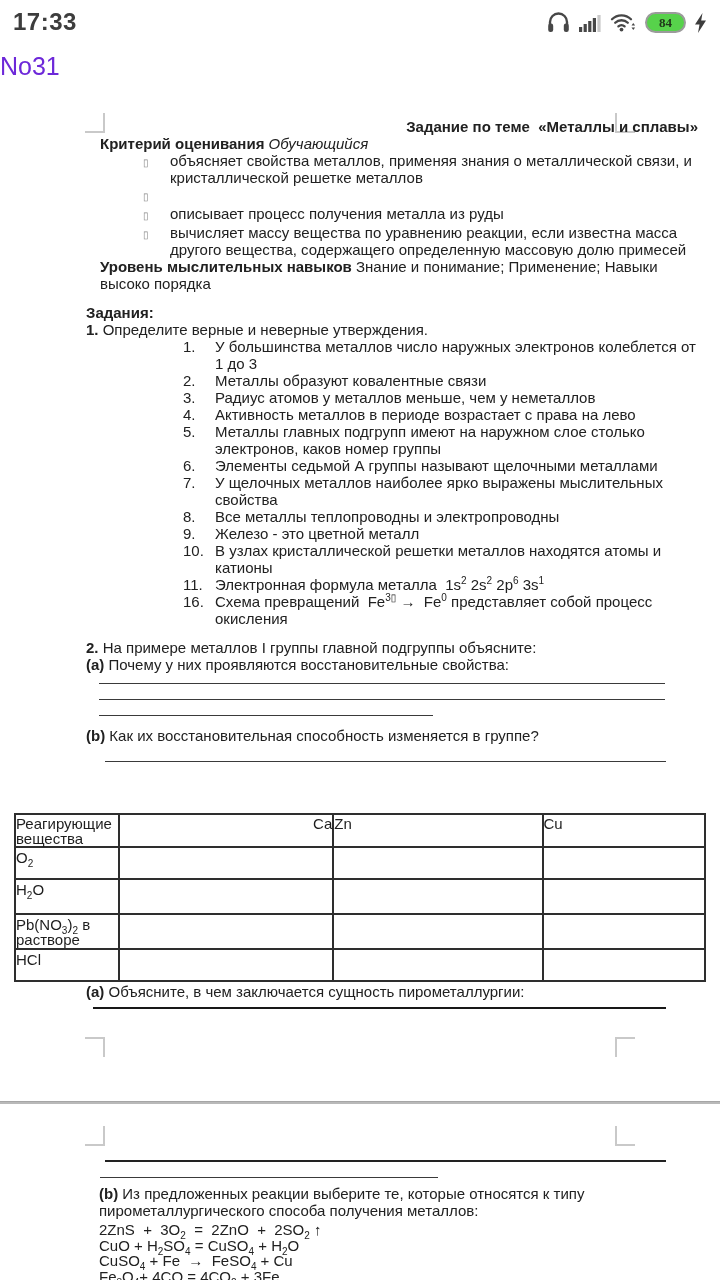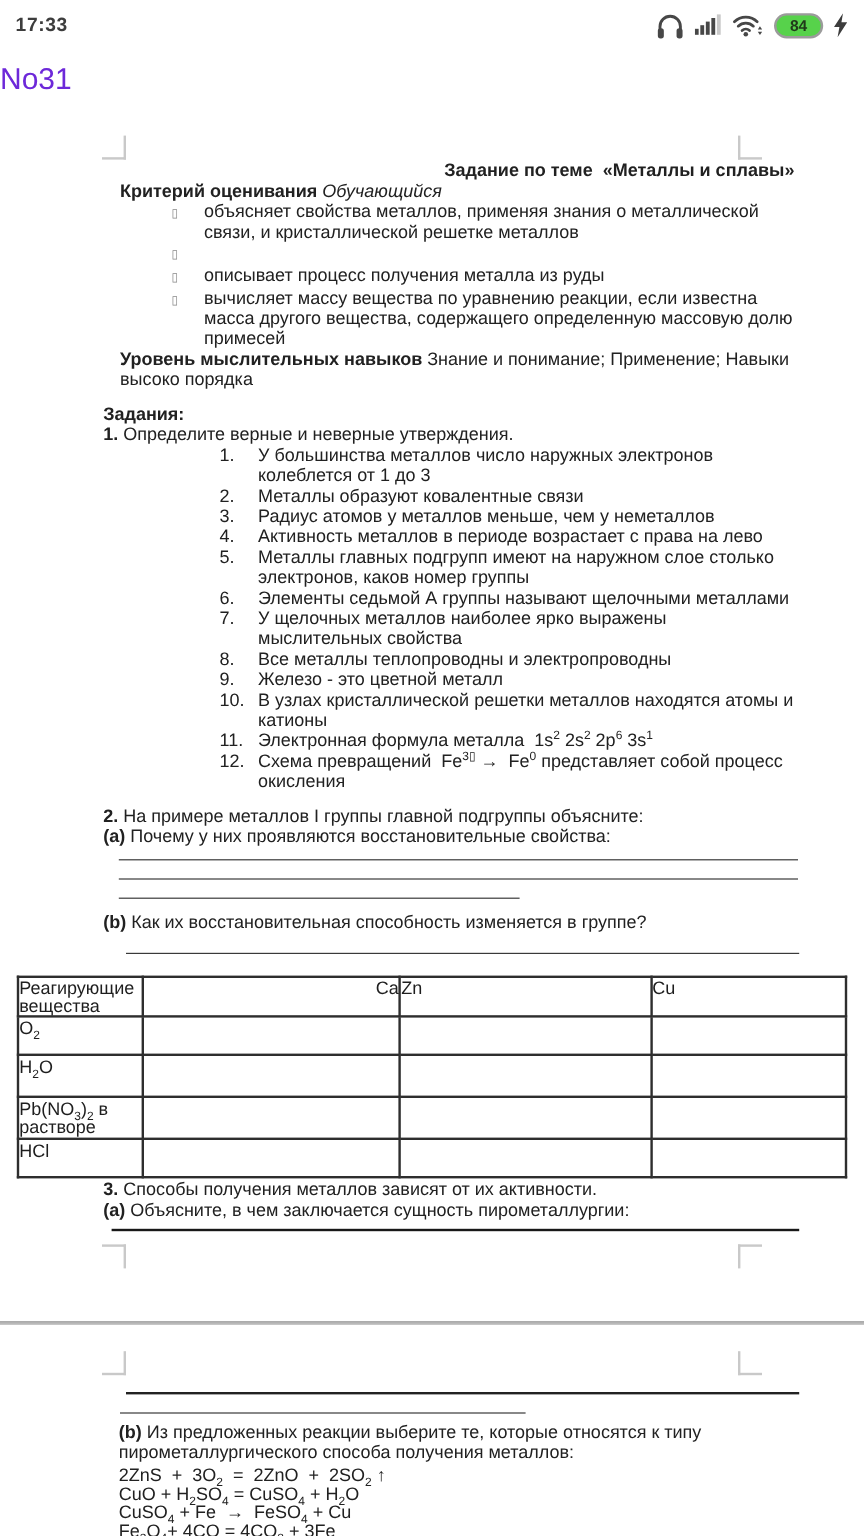--- a/index.html
+++ b/index.html
@@ -4,39 +4,39 @@
 <style>
   * { margin:0; padding:0; box-sizing:border-box; }
   html,body { width:720px; height:1280px; }
   body {
     position:relative; overflow:hidden; background:#ffffff;
     font-family:"Liberation Sans", sans-serif; color:#212121;
   }
   
   .statusbar{ position:absolute; top:0; left:0; width:720px; height:44px;
     display:flex; justify-content:space-between; align-items:center; padding:0 13px; }
-  .sb-time{ font-size:16px; font-weight:bold; color:#3d3d3d; letter-spacing:.5px;}
-  .sb-icons{ display:flex; align-items:flex-start; gap:8px; }
+  .sb-time{ font-size:24px; font-weight:bold; color:#3d3d3d; letter-spacing:.5px;}
+  .sb-icons{ display:flex; align-items:flex-end; gap:8px;font-family:Liberation Serif, serif; }
   .battery{ width:41px; height:21px; border:2px solid #9b9b9b; border-radius:11px;
     background:#57d24b; display:flex; align-items:center; justify-content:center;
     font-size:13px; font-weight:bold; color:#20391a; }
   
   .page-title{ position:absolute; top:52px; left:0; width:720px; text-align:left;
     font-size:25px; color:#6d28d9; }
   
   .mark{ position:absolute; width:20px; height:20px; }
   .mark.tl{ border-right:2px solid #c9c9c9; border-bottom:2px solid #c9c9c9; }
   .mark.tr{ border-left:2px solid #c9c9c9;  border-bottom:2px solid #c9c9c9; }
   .mark.bl{ border-right:2px solid #c9c9c9; border-top:2px solid #c9c9c9; }
   .mark.br{ border-left:2px solid #c9c9c9;  border-top:2px solid #c9c9c9; }
   .page-sep{ position:absolute; top:1101px; left:0; width:720px; height:3px;
     background:#b9b9b9; border-top:1px solid #a6a6a6; }
   
   .docblock{ position:absolute; left:0; width:720px; font-size:15px; line-height:17px; }
-  #blockA{ top:134px; height:684px; padding:0 58px 0 100px; overflow:hidden; }
+  #blockA{ top:118px; height:684px; padding:0 22px 0 100px; overflow:hidden; }
   #blockC{ top:981px; padding:2px 54px 0 86px; }
   #blockD{ top:1155px; padding:0 54px 0 99px; }
   .doc-heading{ font-weight:bold; text-align:right; white-space:pre-wrap; }
   .crit-line .lbl{ font-weight:bold; }
   .crit-line .subj{ font-style:italic; }
   .crit-item{ display:flex; padding-left:43px; }
   .crit-item .b{ width:27px; flex:none; font-size:10px; color:#8a8a8a; padding-top:2px;}
   .level-line .lbl{ font-weight:bold; }
   .tasks-block{ margin-left:-14px; }
   .tasks-label{ font-weight:bold; margin-top:12px; }
@@ -185,21 +185,21 @@
     </div>
     <div class="t1-item">
       <span class="n">10.</span>
       <span class="t">В узлах кристаллической решетки металлов находятся атомы и катионы</span>
     </div>
     <div class="t1-item">
       <span class="n">11.</span>
       <span class="t">Электронная формула металла  1s<sup>2</sup> 2s<sup>2</sup> 2p<sup>6</sup> 3s<sup>1</sup></span>
     </div>
     <div class="t1-item">
-      <span class="n">12.</span>
+      <span class="n">16.</span>
       <span class="t">Схема превращений  Fe<sup>3▯</sup> →  Fe<sup>0</sup> представляет собой процесс окисления</span>
     </div>
 
     <div class="task2-head">
       <span class="tnum">2.</span><span> На примере металлов I группы главной подгруппы объясните:</span>
     </div>
     <div>
       <span class="tnum">(a)</span><span> Почему у них проявляются восстановительные свойства:</span>
     </div>
     <div class="uline u-a1"></div>
@@ -250,23 +250,20 @@
     <td class="lab" style="height:32px;">HCl</td>
     <td></td>
     <td></td>
     <td></td>
   </tr>
 </tbody>
   </table>
 
 <div class="docblock" id="blockC">
   <div>
-    <span class="tnum">3.</span><span> Способы получения металлов зависят от их активности.</span>
-  </div>
-  <div>
     <span class="tnum">(a)</span><span> Объясните, в чем заключается сущность пирометаллургии:</span>
   </div>
   <div class="uline u-3a"></div>
 </div>
 
 <div class="docblock" id="blockD">
   <div class="uline u-d1"></div>
   <div class="uline u-d2"></div>
   <div class="p-d">
     <span class="tnum">(b)</span><span> Из предложенных реакции выберите те, которые относятся к типу пирометаллургического способа получения металлов:</span>

